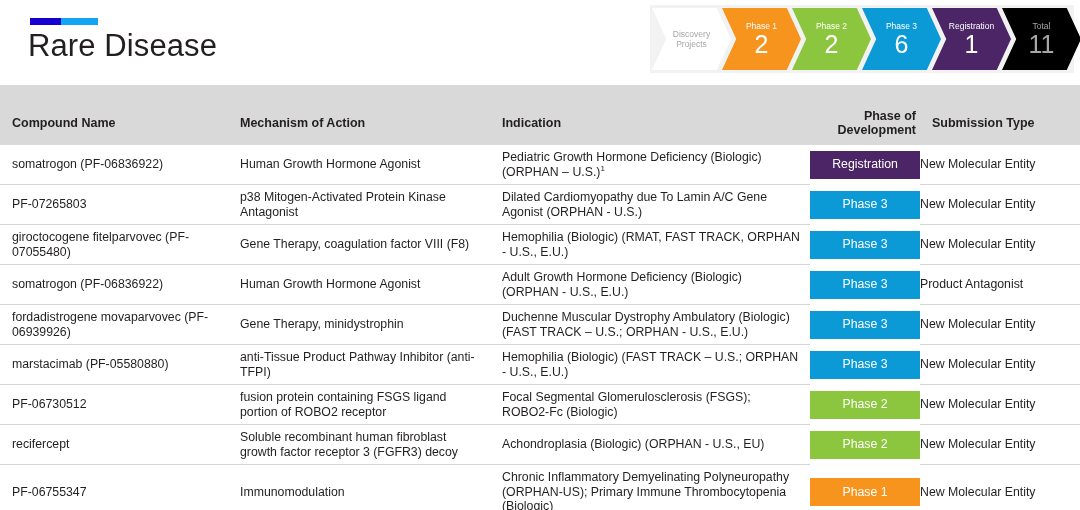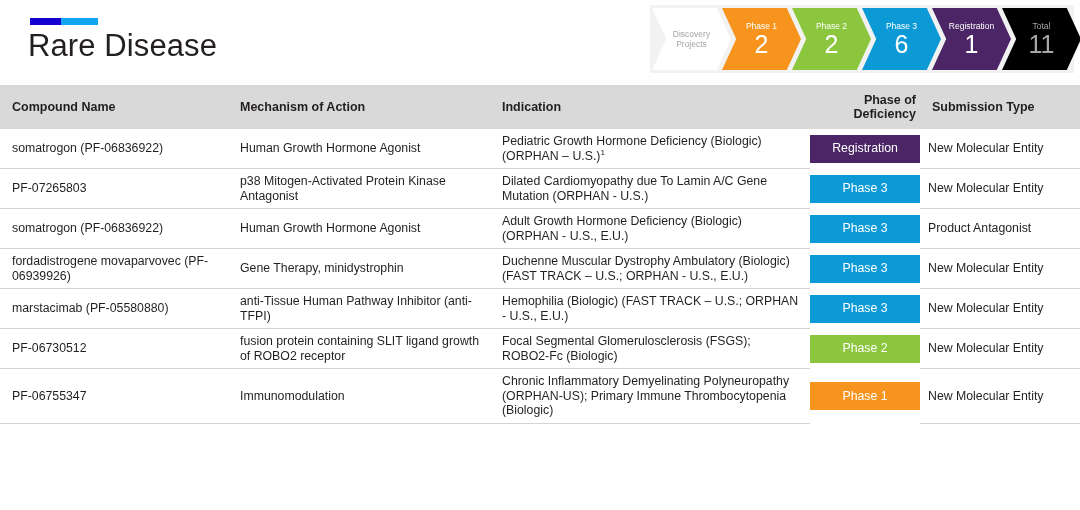--- a/index.html
+++ b/index.html
@@ -35,39 +35,39 @@
   
   .tbl{position:absolute;left:0;top:85px;width:1080px;border-collapse:collapse;table-layout:fixed;}
   .tbl col.c1{width:228px;}
   .tbl col.c2{width:262px;}
   .tbl col.c3{width:320px;}
   .tbl col.c4{width:110px;}
   .tbl col.c5{width:160px;}
 
   .tbl thead th{
     background:#d9d9d9;color:#231f20;font-size:12.5px;font-weight:bold;
-    text-align:left;padding:8px 10px 8px 12px;vertical-align:middle;border:0;
+    text-align:left;padding:24px 10px 8px 12px;vertical-align:middle;border:0;
     line-height:14px;
   }
   .tbl thead th.ctr{text-align:right;padding-left:4px;padding-right:4px;}
 
   .tbl tbody td{
     font-size:12.3px;line-height:14.5px;padding:5px 10px 5px 12px;
     vertical-align:middle;border-bottom:1px solid #d4d4d4;background:#ffffff;
     color:#231f20;word-wrap:break-word;
   }
   .tbl tbody td.phase{
     padding:0;text-align:center;vertical-align:middle;border-bottom:1px solid #ffffff;
   }
   .phase-cell{
     display:flex;align-items:center;justify-content:center;
     height:100%;min-height:28px;color:#ffffff;font-size:12.3px;
     padding:6px 2px;box-sizing:border-box;
   }
-  .tbl tbody td.sub{padding-left:8px;}
+  .tbl tbody td.sub{padding-left:0;}
   sup{font-size:8px;vertical-align:super;line-height:0;}
 </style>
 </head>
 <body>
 
 <div class="page">
 
   <div class="header">
     <div class="accent-bar">
       <div class="seg a" style="background: rgb(21, 0, 209);"></div>
@@ -110,39 +110,48 @@
         <col class="c4">
         <col class="c5">
     </colgroup>
     <thead>
       <tr>
         <th>Compound Name</th>
         <th>Mechanism of Action</th>
         <th>Indication</th>
         <th class="ctr">
           <span>Phase of</span><br>
-          <span>Deficiency</span>
+          <span>Development</span>
         </th>
         <th>Submission Type</th>
       </tr>
     </thead>
     <tbody id="tbody">
         <tr>
           <td>somatrogon (PF-06836922)</td>
           <td>Human Growth Hormone Agonist</td>
           <td>Pediatric Growth Hormone Deficiency (Biologic) (ORPHAN – U.S.)<sup>1</sup></td>
           <td class="phase">
             <div class="phase-cell" style="background: rgb(75, 37, 101);">Registration</div>
           </td>
           <td class="sub">New Molecular Entity</td>
         </tr>
         <tr>
           <td>PF-07265803</td>
           <td>p38 Mitogen-Activated  Protein Kinase Antagonist</td>
-          <td>Dilated Cardiomyopathy due To Lamin A/C Gene Mutation  (ORPHAN - U.S.)</td>
+          <td>Dilated Cardiomyopathy due To Lamin A/C Gene Agonist  (ORPHAN - U.S.)</td>
+          <td class="phase">
+            <div class="phase-cell" style="background: rgb(12, 154, 215);">Phase 3</div>
+          </td>
+          <td class="sub">New Molecular Entity</td>
+        </tr>
+        <tr>
+          <td>giroctocogene fitelparvovec (PF-07055480)</td>
+          <td>Gene Therapy, coagulation factor VIII  (F8)</td>
+          <td>Hemophilia  (Biologic) (RMAT, FAST TRACK, ORPHAN - U.S., E.U.)</td>
           <td class="phase">
             <div class="phase-cell" style="background: rgb(12, 154, 215);">Phase 3</div>
           </td>
           <td class="sub">New Molecular Entity</td>
         </tr>
         <tr>
           <td>somatrogon (PF-06836922)</td>
           <td>Human Growth Hormone Agonist</td>
           <td>Adult Growth Hormone Deficiency (Biologic) (ORPHAN - U.S., E.U.)</td>
           <td class="phase">
@@ -154,31 +163,40 @@
           <td>fordadistrogene movaparvovec (PF-06939926)</td>
           <td>Gene Therapy, minidystrophin</td>
           <td>Duchenne Muscular Dystrophy Ambulatory (Biologic) (FAST TRACK – U.S.;  ORPHAN - U.S., E.U.)</td>
           <td class="phase">
             <div class="phase-cell" style="background: rgb(12, 154, 215);">Phase 3</div>
           </td>
           <td class="sub">New Molecular Entity</td>
         </tr>
         <tr>
           <td>marstacimab (PF-05580880)</td>
-          <td>anti-Tissue Human Pathway Inhibitor (anti-TFPI)</td>
+          <td>anti-Tissue Product Pathway Inhibitor (anti-TFPI)</td>
           <td>Hemophilia  (Biologic) (FAST TRACK – U.S.;  ORPHAN - U.S., E.U.)</td>
           <td class="phase">
             <div class="phase-cell" style="background: rgb(12, 154, 215);">Phase 3</div>
           </td>
           <td class="sub">New Molecular Entity</td>
         </tr>
         <tr>
           <td>PF-06730512</td>
-          <td>fusion protein containing SLIT ligand growth of ROBO2 receptor</td>
+          <td>fusion protein containing FSGS ligand portion of ROBO2 receptor</td>
           <td>Focal Segmental Glomerulosclerosis (FSGS); ROBO2-Fc (Biologic)</td>
+          <td class="phase">
+            <div class="phase-cell" style="background: rgb(140, 198, 62);">Phase 2</div>
+          </td>
+          <td class="sub">New Molecular Entity</td>
+        </tr>
+        <tr>
+          <td>recifercept</td>
+          <td>Soluble recombinant human fibroblast growth factor receptor 3 (FGFR3) decoy</td>
+          <td>Achondroplasia (Biologic) (ORPHAN - U.S., EU)</td>
           <td class="phase">
             <div class="phase-cell" style="background: rgb(140, 198, 62);">Phase 2</div>
           </td>
           <td class="sub">New Molecular Entity</td>
         </tr>
         <tr>
           <td>PF-06755347</td>
           <td>Immunomodulation</td>
           <td>Chronic Inflammatory Demyelinating Polyneuropathy  (ORPHAN-US);  Primary Immune Thrombocytopenia  (Biologic)</td>
           <td class="phase">

